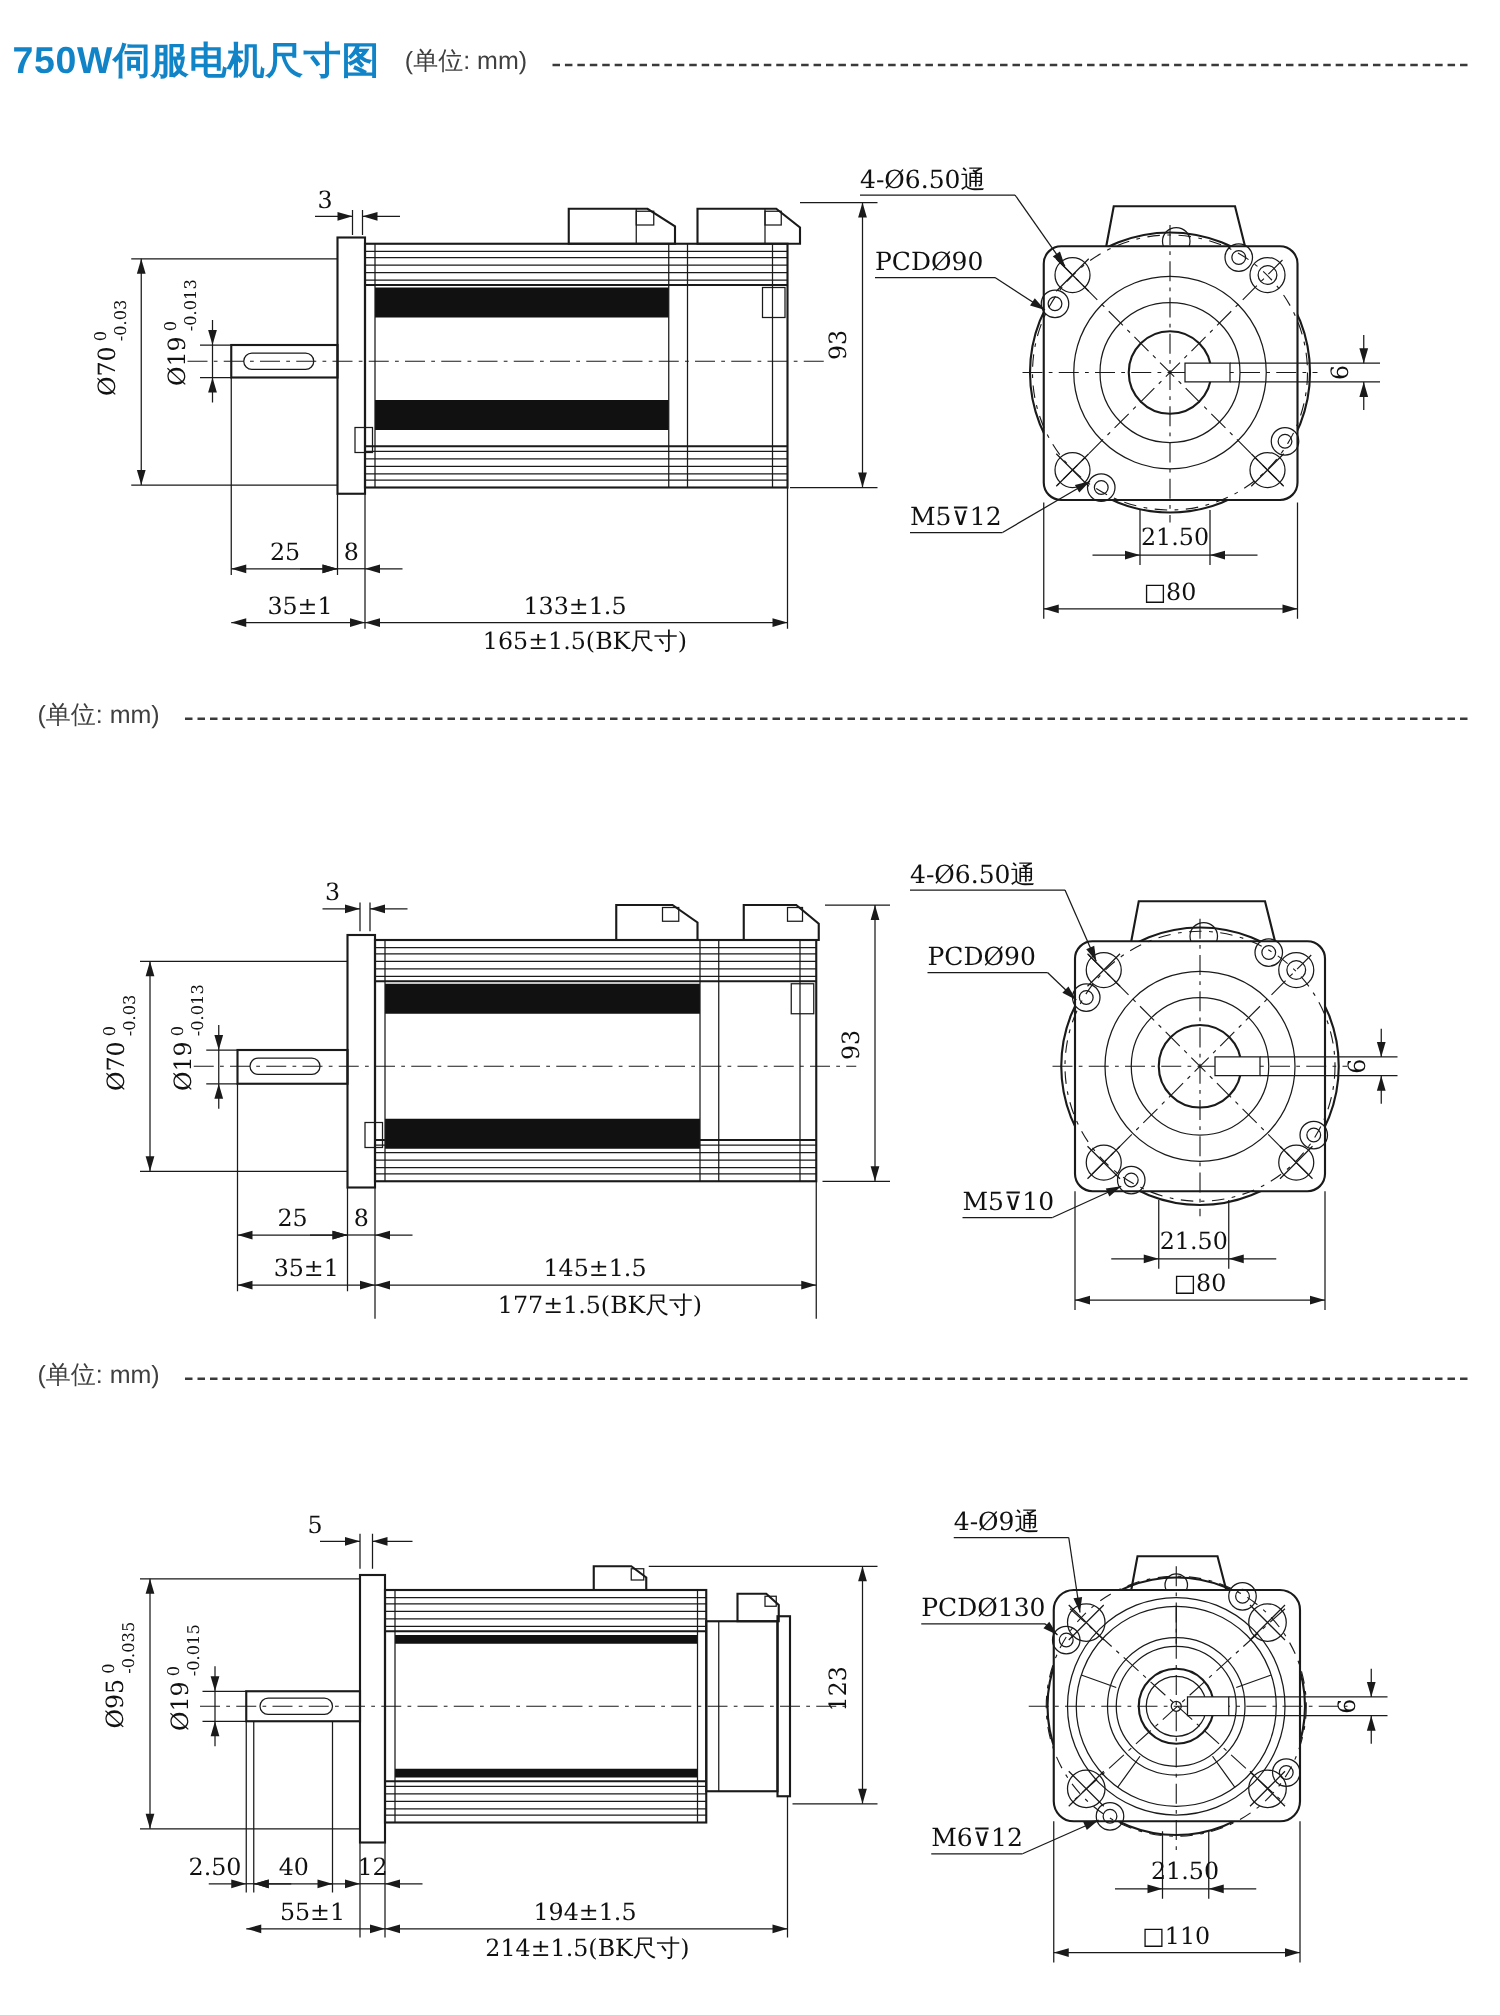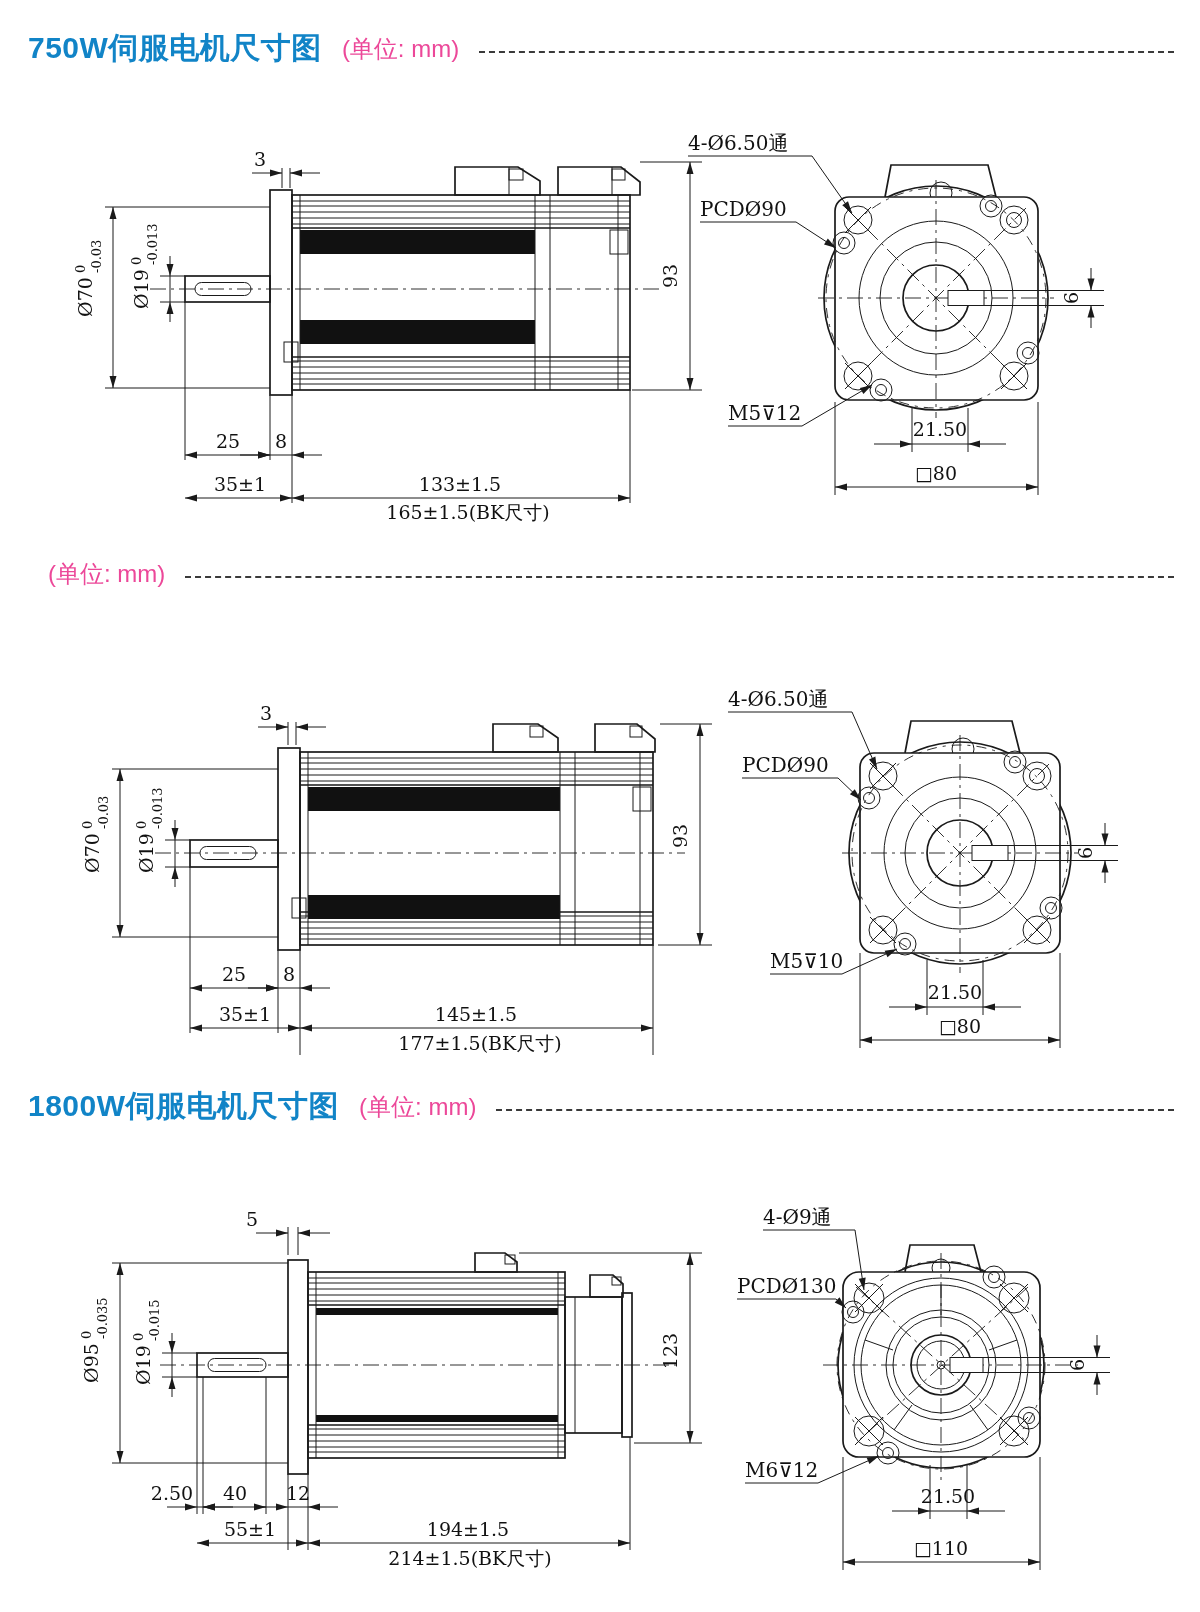--- a/index.html
+++ b/index.html
@@ -1,20 +1,20 @@
 <!DOCTYPE html>
 <html><head>
 <meta charset="utf-8">
 <style>
   html,body{margin:0;padding:0}
   body{width:1200px;height:1612px;background:#fff;position:relative;overflow:hidden;
        font-family:"Liberation Sans",sans-serif}
-  .hdr{position:absolute;left:28px;right:0;display:flex;align-items:center}
+  .hdr{position:absolute;left:10px;right:0;display:flex;align-items:center}
   .hdr .ttl{color:#1184c7;font-size:30px;font-weight:800;letter-spacing:.5px;white-space:nowrap}
-  .hdr .unt{color:#ec4899;font-size:24px;font-weight:500;margin-left:20px;white-space:nowrap}
+  .hdr .unt{color:#404040;font-size:20px;font-weight:500;margin-left:20px;white-space:nowrap}
   .hdr .dsh{flex:1;border-top:2.5px dashed #3a3a3a;margin:6px 26px 0 20px;height:0}
   svg{position:absolute;left:0}
   .o{stroke:#1a1a1a;stroke-width:1.7;fill:none}
   .t{stroke:#1a1a1a;stroke-width:1;fill:none}
   .d{stroke:#1a1a1a;stroke-width:1;fill:none}
   .cl{stroke:#1a1a1a;stroke-width:.9;fill:none;stroke-dasharray:16 5 3 5}
   .pc{stroke:#1a1a1a;stroke-width:.9;fill:none;stroke-dasharray:10 6 3 6}
   .blk{fill:#111;stroke:none}
   .wf{fill:#fff}
   text{font-family:"DejaVu Serif","DejaVu Sans",serif;fill:#111}
@@ -283,21 +283,20 @@
       <path class="d" d="M1021,407H983" marker-end="url(#ae2)"></path>
       <path class="t" d="M927,407H983"></path>
     <text class="dt" x="955" y="399">21.50</text>
     <path class="t" d="M860,353V448 M1060,353V448"></path>
     <path class="d" d="M860,440H1060" marker-start="url(#as2)" marker-end="url(#ae2)"></path>
     <text class="dt" x="960" y="433">□80</text>
   </g>
 </svg>
 
 <div class="hdr" style="top:1086px">
-  <span class="ttl">1800W伺服电机尺寸图</span>
   <span class="unt">(单位: mm)</span>
   <span class="dsh"></span>
 </div>
 
 <svg style="top:1125px" width="1200" height="487" viewBox="0 0 1200 487">
   <defs>
     <marker id="ae3" markerUnits="userSpaceOnUse" markerWidth="13" markerHeight="9" refX="12.5" refY="4.5" orient="auto">
         <path d="M0.5,1 L12.5,4.5 L0.5,8 Z" fill="#1a1a1a"></path>
       </marker>
     <marker id="as3" markerUnits="userSpaceOnUse" markerWidth="13" markerHeight="9" refX="0.5" refY="4.5" orient="auto">

